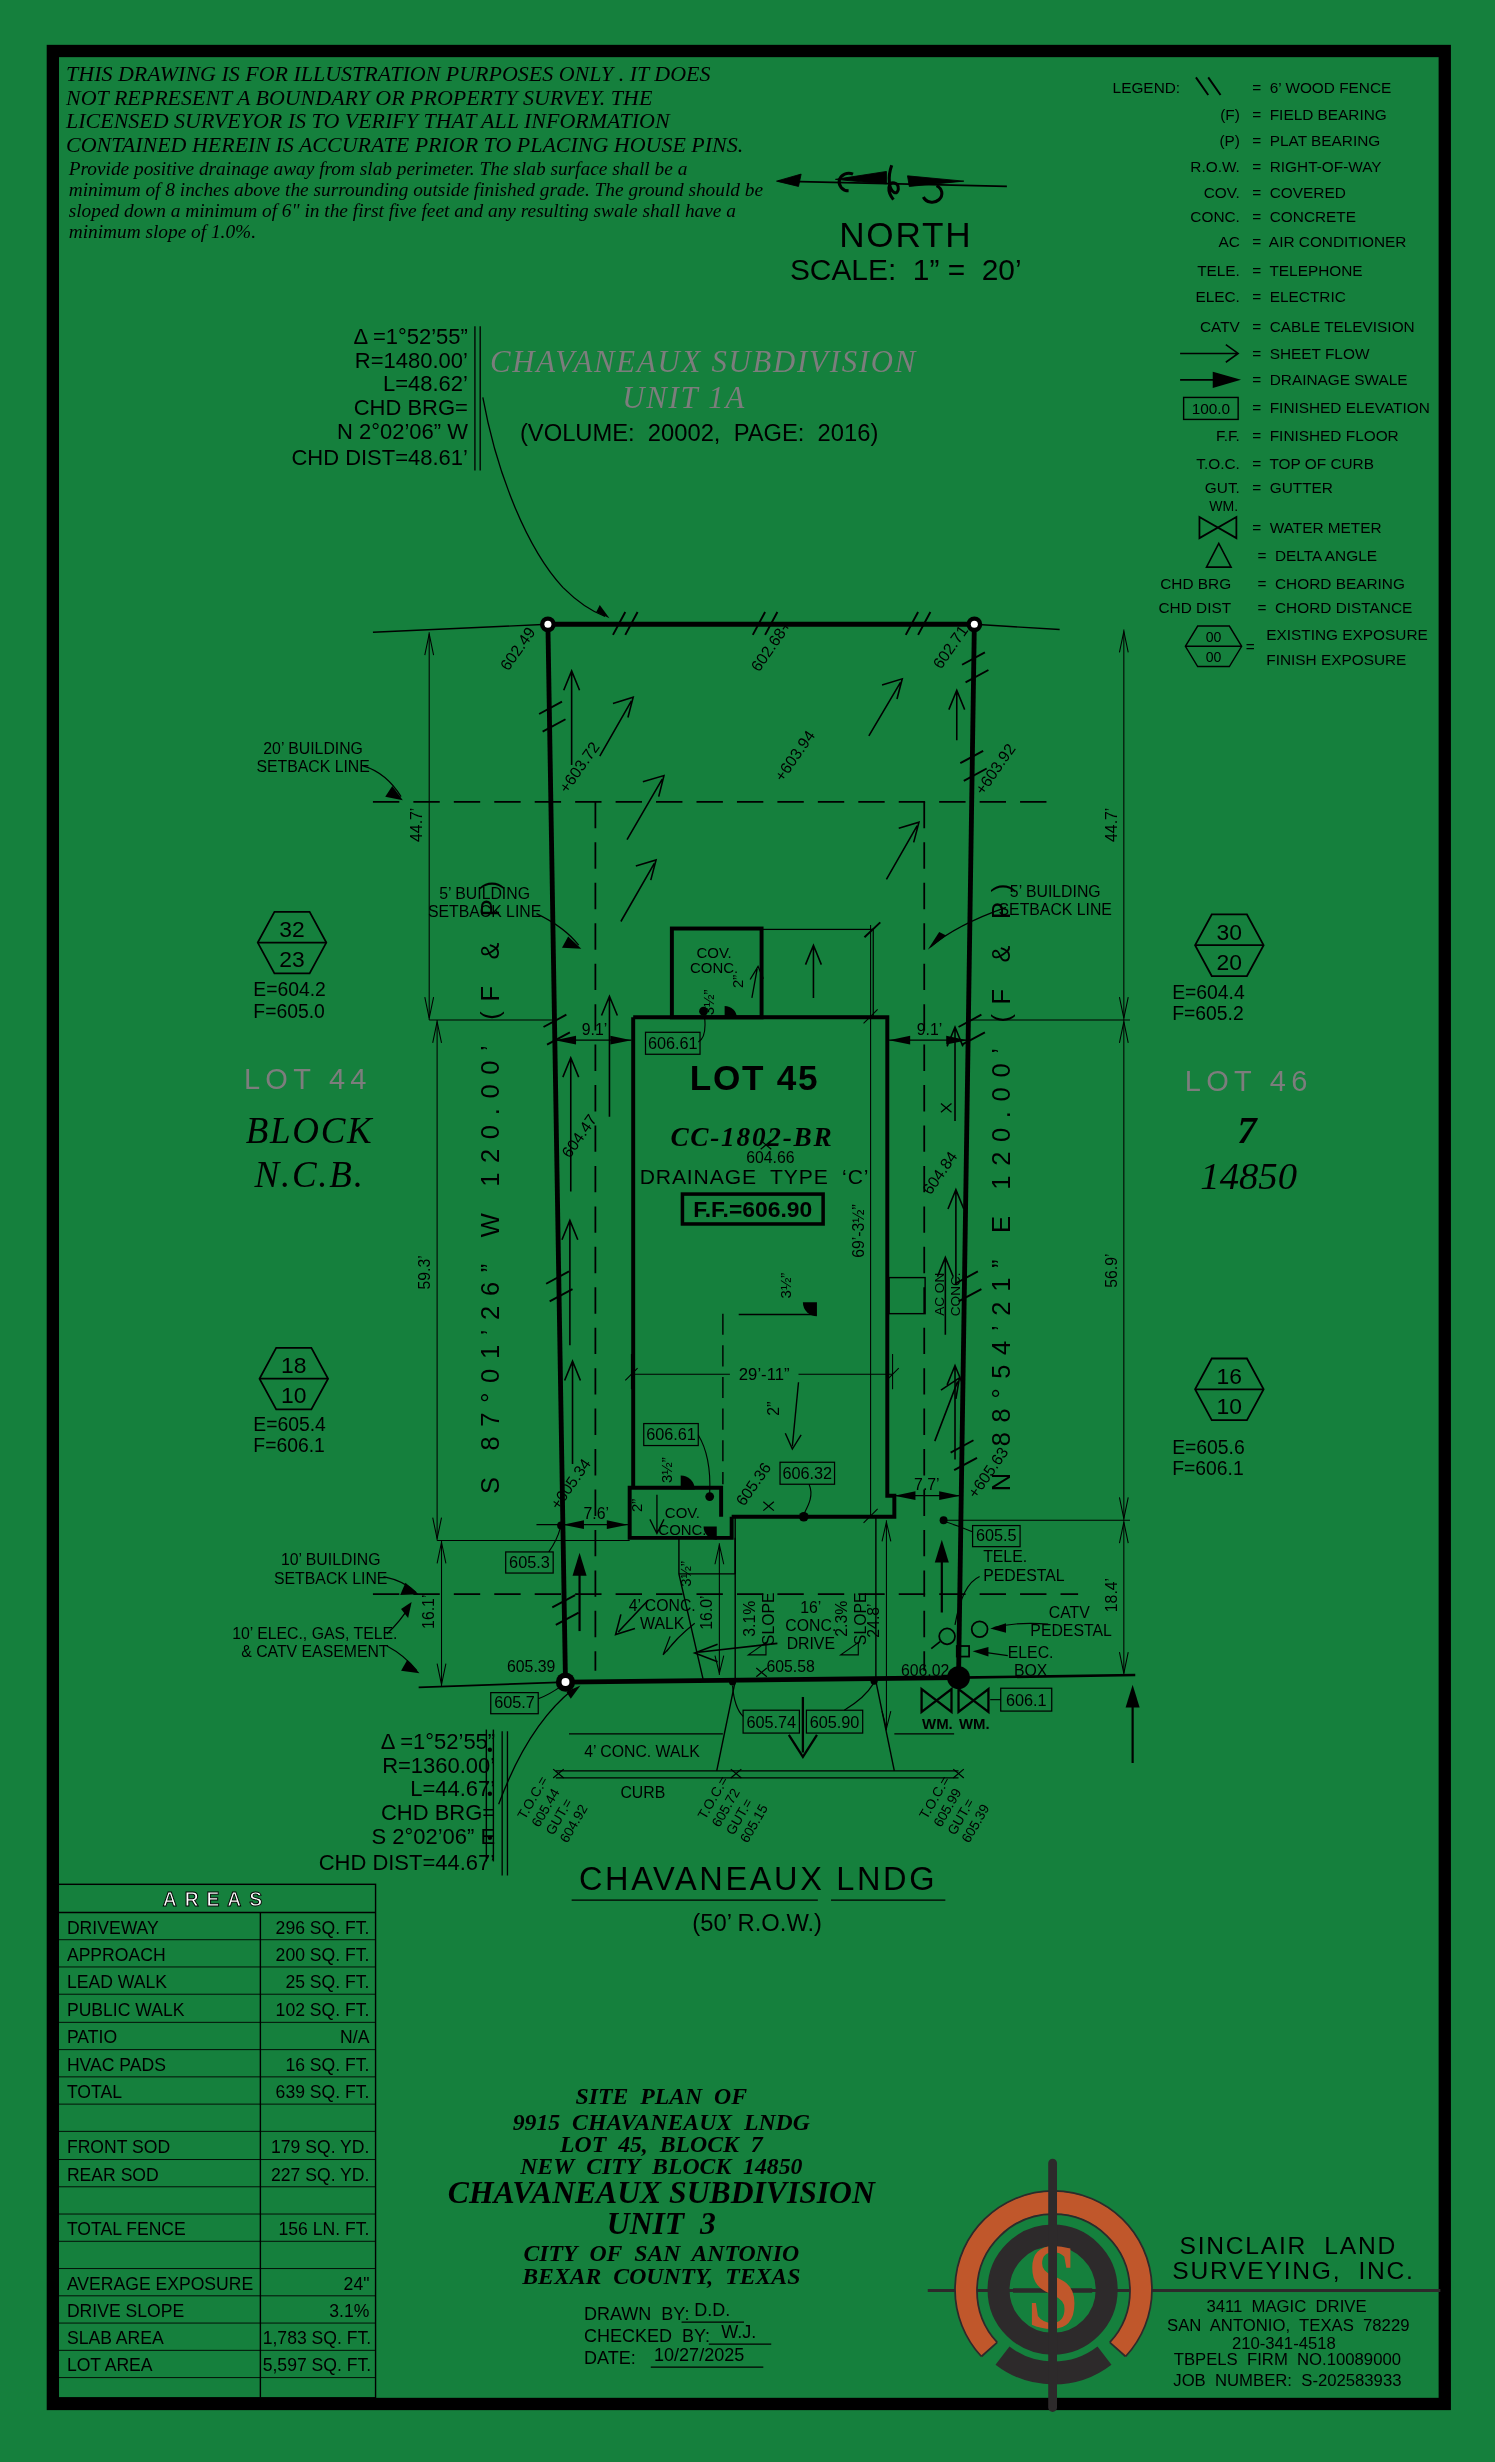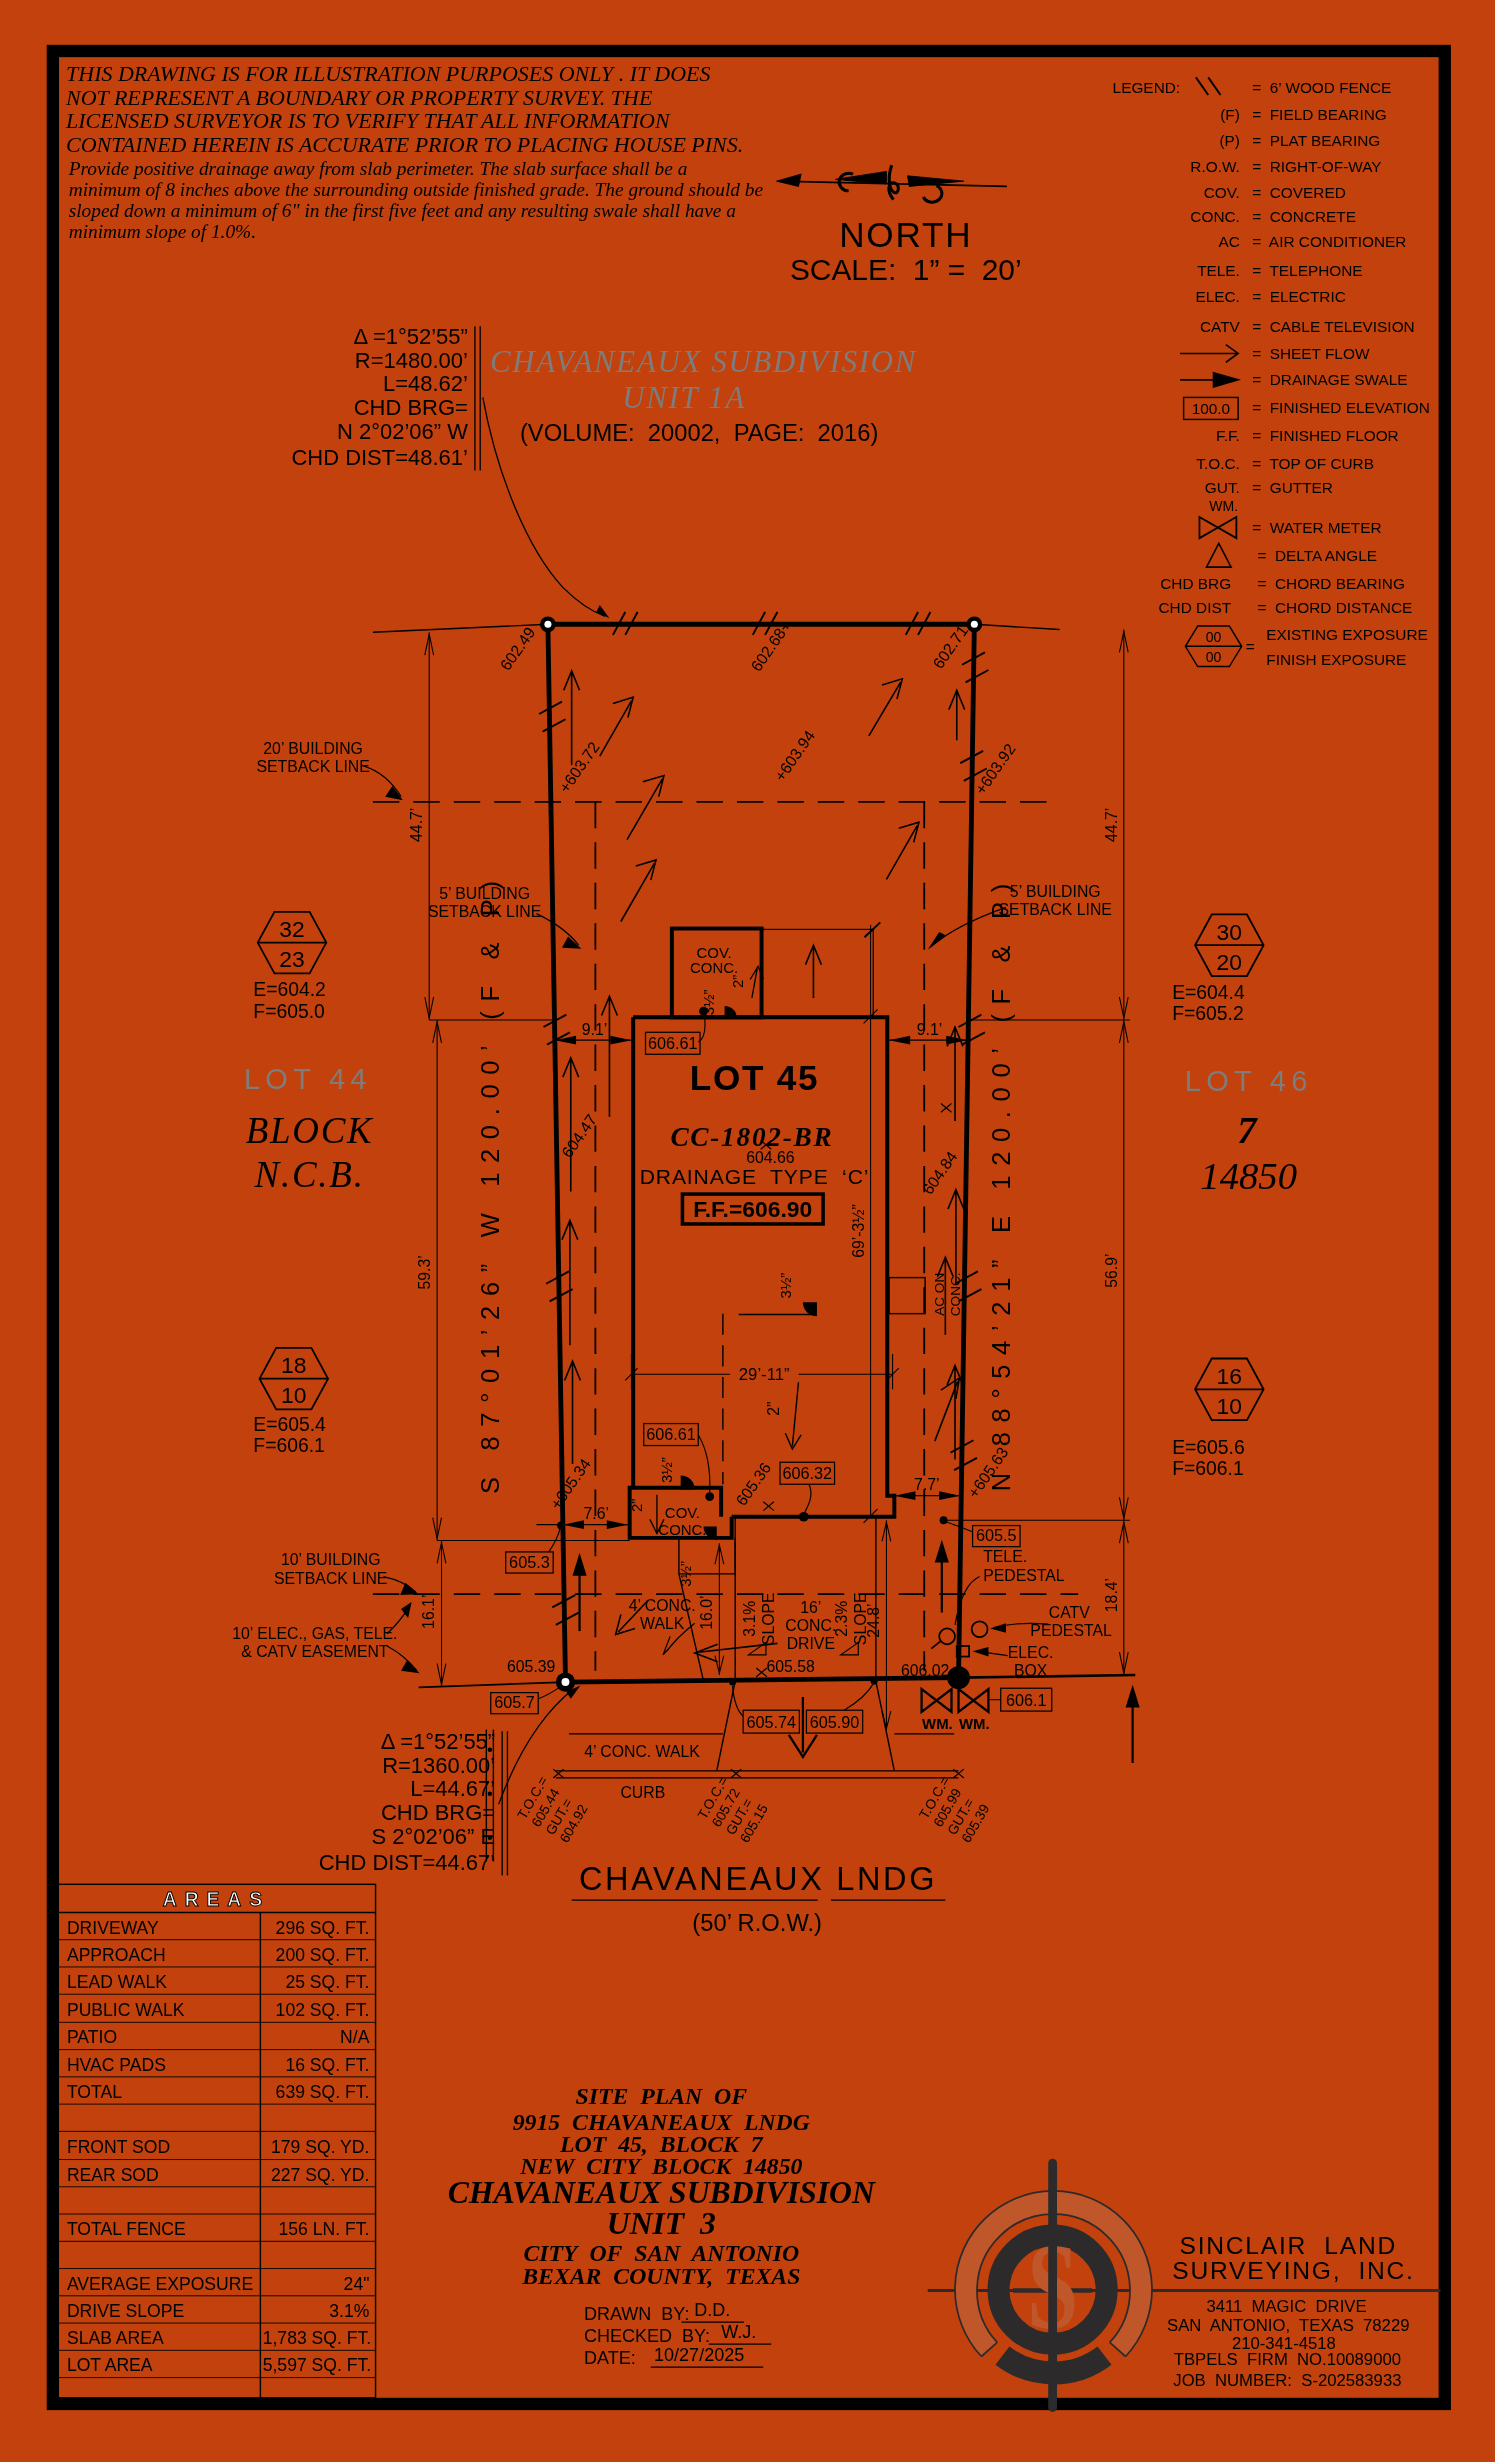--- a/index.html
+++ b/index.html
@@ -1,16 +1,16 @@
 <!DOCTYPE html>
 <html style="font-size:14px"><head>
 <meta charset="utf-8">
 <style>
   html,body{margin:0;padding:0;background:#ffffff;}
-  #page{position:relative;width:1495px;height:2462px;background:#c2410c;overflow:hidden;}
+  #page{position:relative;width:1495px;height:2462px;background:#15803d;overflow:hidden;}
   svg{position:absolute;left:0;top:0;}
   text{font-family:"Liberation Sans",sans-serif;}
   .ser{font-family:"Liberation Serif",serif;}
 </style>
 </head>
 <body>
 <div id="page">
 <svg width="1495" height="2462" viewBox="0 0 1700 2800" xmlns="http://www.w3.org/2000/svg">
 
 <rect x="60" y="58" width="1583" height="2676" fill="none" stroke="#000000" stroke-width="14"></rect>

